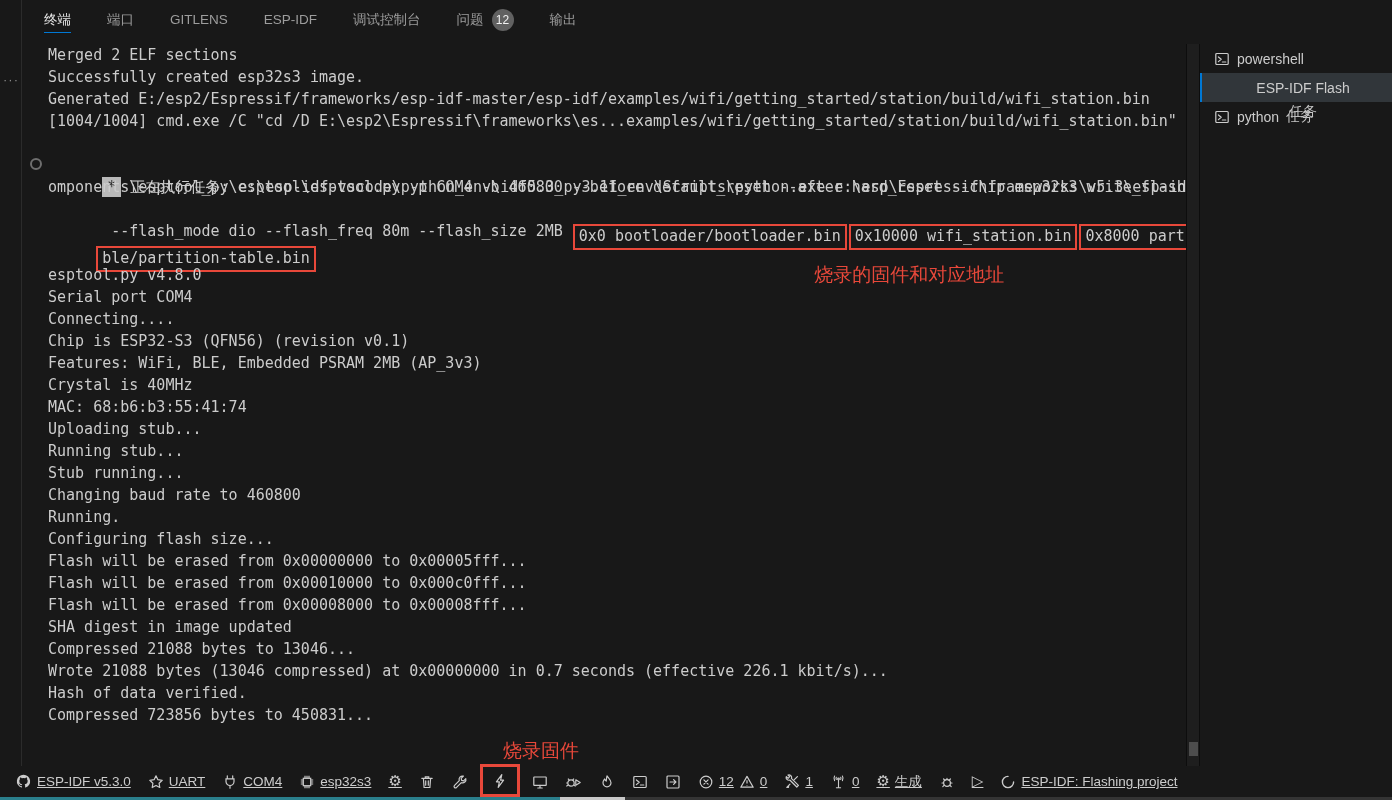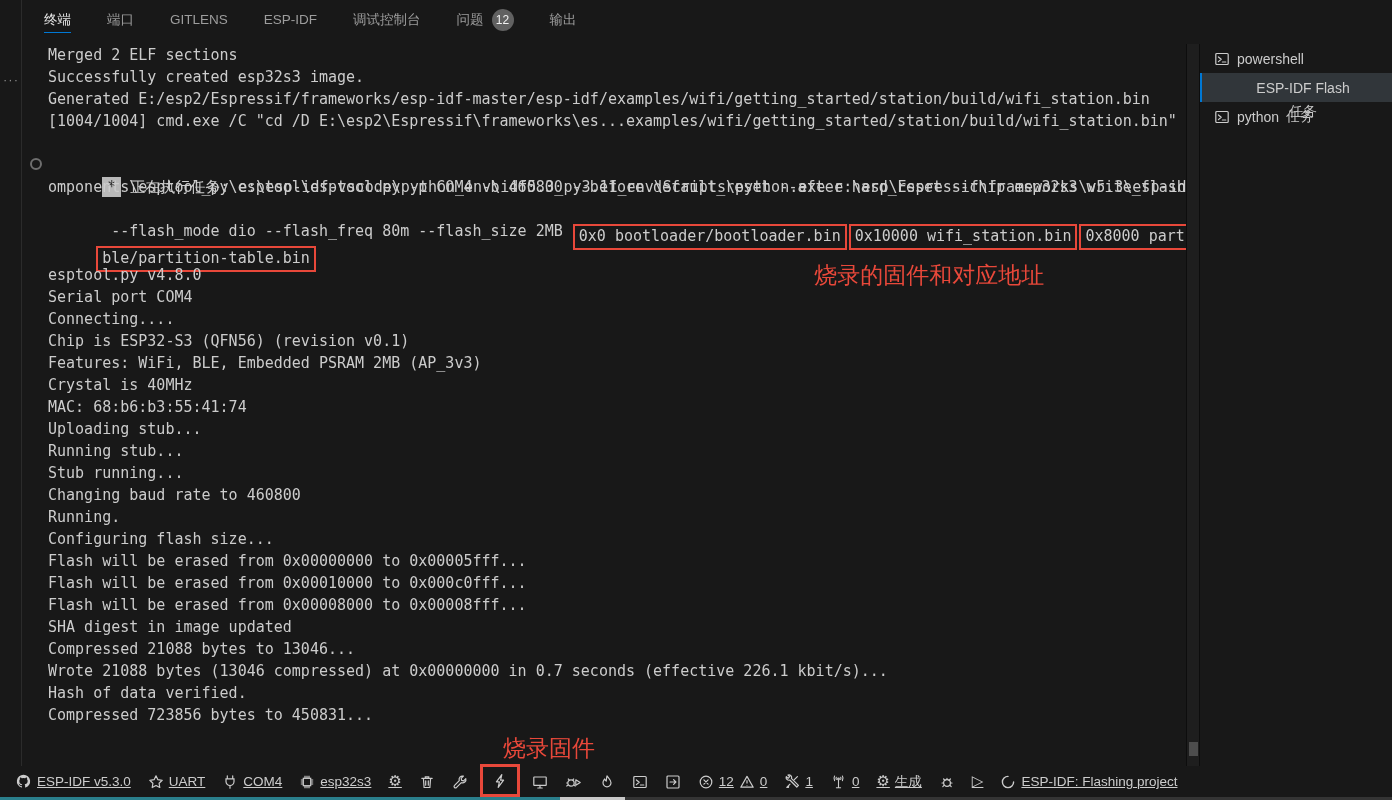--- a/index.html
+++ b/index.html
@@ -45,21 +45,21 @@
     display:inline-block; background:#b9b9b9; color:#2a2a2a;
     padding:0 5px; margin-right:9px; line-height:20px;
   }
   .redbox {
     display:inline-block; border:2px solid #e8483a;
     height:26px; line-height:21px; padding:0 4px; margin:0 1px;
     vertical-align:-5px; box-sizing:border-box;
   }
   .annotation {
     color:#e8483a; font-family:"Liberation Sans","DejaVu Sans",sans-serif;
-    font-size:23px; font-weight:500; white-space:nowrap;
+    font-size:19px; font-weight:500; white-space:nowrap;
   }
   .annot-indent { margin-left:712px; }
   
   .t-scrollbar {
     position:absolute; top:44px; right:192px; width:14px; bottom:34px;
     background:#1e1e1e; border-left:1px solid #0d0d0d; border-right:1px solid #0d0d0d;
   }
   .t-thumb { position:absolute; left:2px; bottom:10px; width:9px; height:14px; background:#4d4d4d; }
   
   .term-panel {

